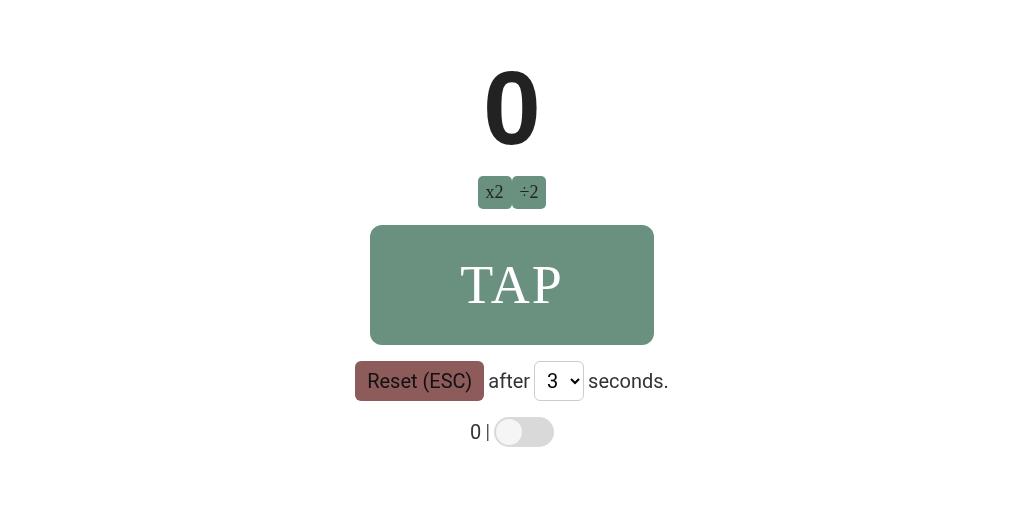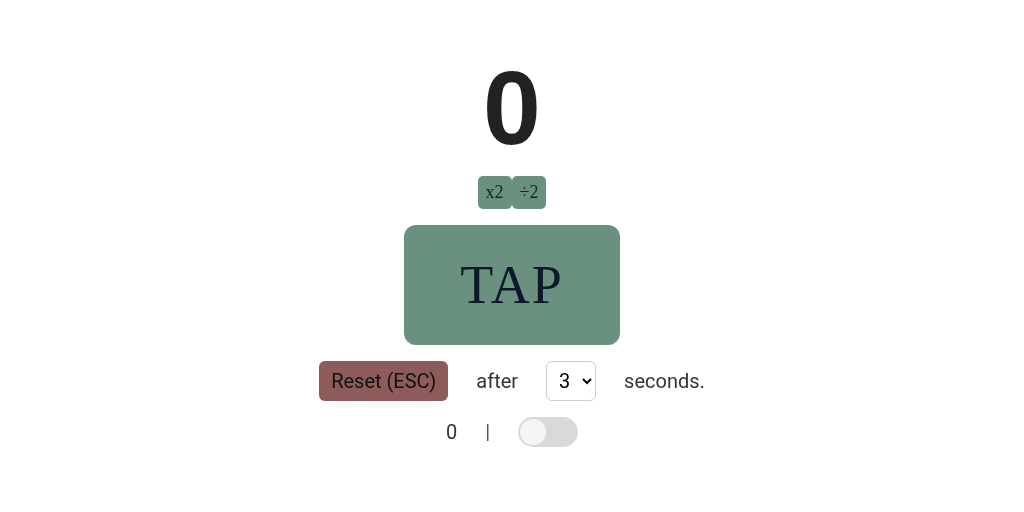--- a/index.html
+++ b/index.html
@@ -41,32 +41,32 @@
       padding: 6px 8px;
       font-family: Georgia, "Times New Roman", serif;
       font-size: 18px;
       color: #222;
       cursor: pointer;
     }
     .tap-btn {
       background: #6a9080;
       border: none;
       border-radius: 12px;
-      width: 216px;
+      width: 284px;
       height: 120px;
       font-family: Georgia, "Times New Roman", serif;
       font-size: 54px;
-      color: #0f172a;
+      color: #ffffff;
       cursor: pointer;
       letter-spacing: 2px;
     }
     .row {
       display: flex;
       align-items: center;
-      gap: 28px;
+      gap: 4px;
       font-size: 20px;
       color: #333;
     }
     .reset-btn {
       background: #8e5b5b;
       border: none;
       border-radius: 6px;
       padding: 8px 12px;
       font-size: 20px;
       color: #111;

